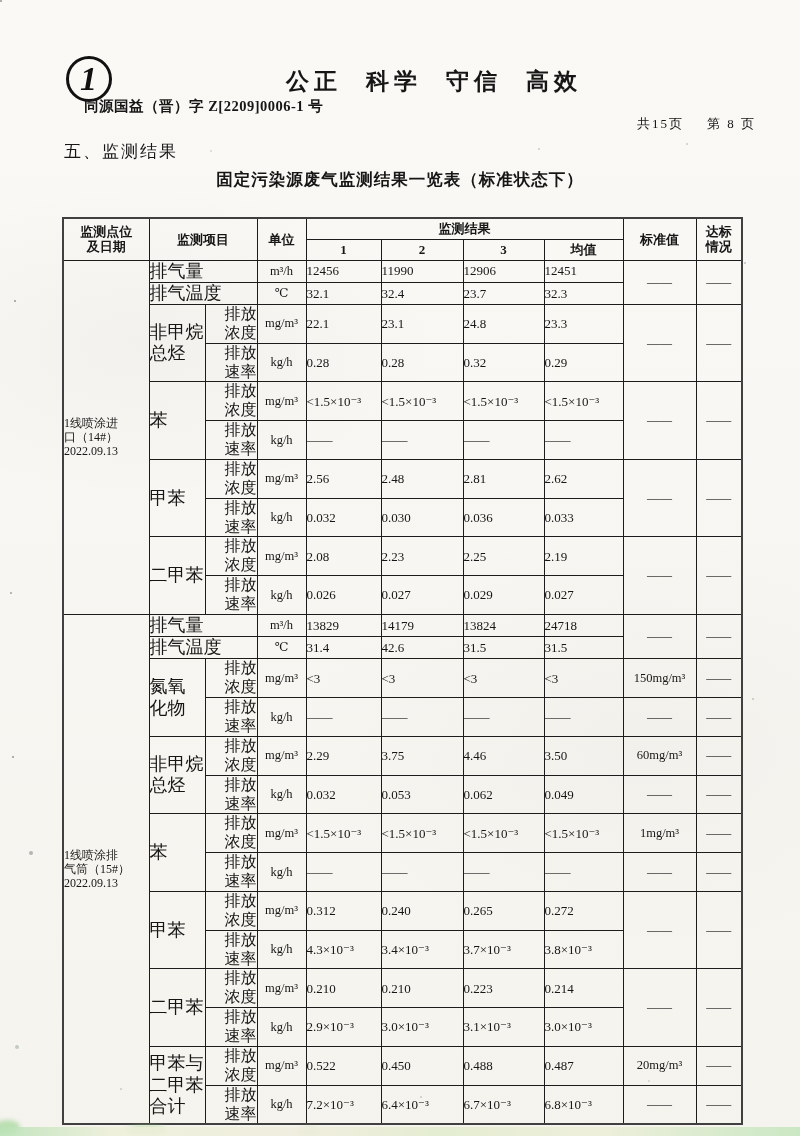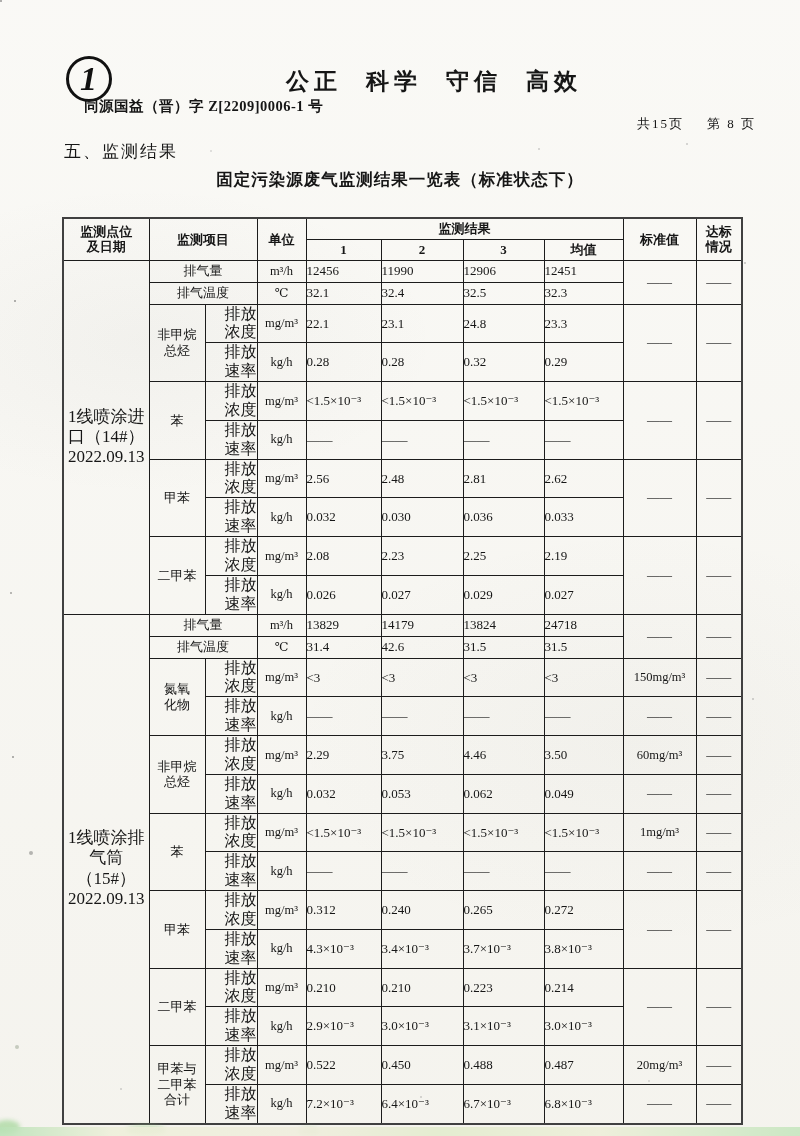--- a/index.html
+++ b/index.html
@@ -42,22 +42,22 @@
     border:2px solid #404040;
     font-size:13px;
     margin-top:21px;
   }
   table.results td,table.results th{
     border:1px solid #1c1c1c;padding:0;overflow:hidden;
     white-space:pre-line;line-height:1.18;vertical-align:middle;
   }
   tr.r-hr{height:21px;} tr.r-s{height:22px;} tr.r-d{height:35px;}
   .k-hd{text-align:center;font-weight:bold;font-size:13px;}
-  .k-pt{text-align:center;font-size:17px;line-height:1.55;}
-  .k-nm{text-align:center;font-size:13px;}
+  .k-pt{font-size:12px;line-height:1.55;}
+  .k-nm{font-size:18px;}
   .k-sb{text-align:right;font-size:16px;line-height:1.15;}
   .k-un{text-align:center;font-size:12.5px;}
   .k-v{text-align:left;padding-left:7px;font-size:13px;}
   .k-sd{text-align:center;font-size:12.5px;}
   
   .speckles{position:absolute;left:0;top:0;width:2px;height:2px;border-radius:50%;
     background:rgba(70,70,70,0.55);
     box-shadow:
       14px 300px 0 rgba(60,60,60,.5), 10px 592px 0 rgba(60,60,60,.45),
       12px 756px 0 rgba(60,60,60,.5), 30px 852px 0 1px rgba(60,60,60,.35),
@@ -147,21 +147,21 @@
         <td class="k-v">12906</td>
         <td class="k-v">12451</td>
         <td rowspan="2" class="k-sd">——</td>
         <td rowspan="2" class="k-sd">——</td>
       </tr>
       <tr class="r-s">
         <td colspan="2" class="k-nm">排气温度</td>
         <td class="k-un">℃</td>
         <td class="k-v">32.1</td>
         <td class="k-v">32.4</td>
-        <td class="k-v">32.5</td>
+        <td class="k-v">23.7</td>
         <td class="k-v">32.3</td>
       </tr>
       <tr class="r-d">
         <td rowspan="2" class="k-nm">非甲烷
 总烃</td>
         <td class="k-sb">排放
 浓度</td>
         <td class="k-un">mg/m³</td>
         <td class="k-v">22.1</td>
         <td class="k-v">23.1</td>

